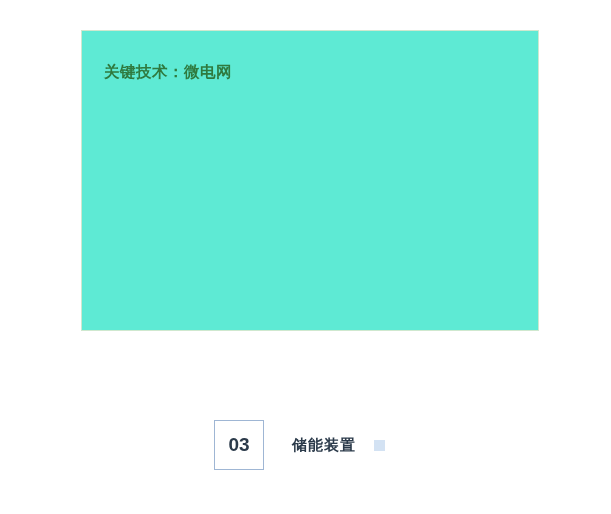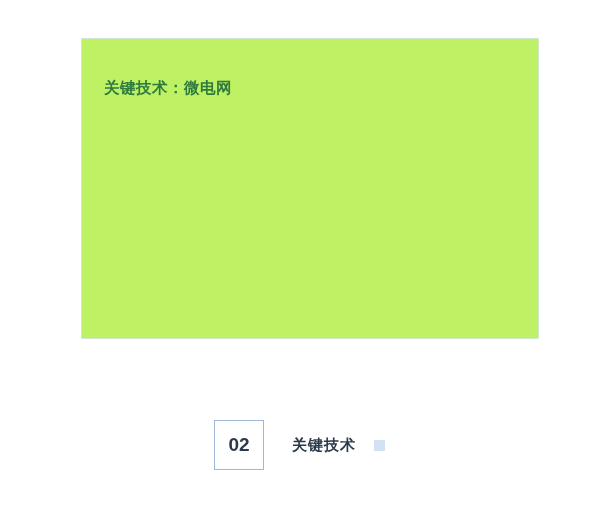--- a/index.html
+++ b/index.html
@@ -24,24 +24,23 @@
   }
 
   
   .callout {
     position: absolute;
     left: 81px;
     top: 30px;
     width: 458px;
     height: 301px;
     box-sizing: border-box;
-    background: #bef264;
+    background: #5eead4;
     border: 1px solid #cfe8cf;
-    padding: 40px 22px 0 22px;
-    margin-top: 8px;
+    padding: 32px 22px 0 22px;
   }
 
   .callout-title {
     color: #2f7a3f;
     font-size: 15.5px;
     font-weight: bold;
     letter-spacing: 0.5px;
     line-height: 1.2;
     margin: 0 0 12px 0;
   }
@@ -97,18 +96,18 @@
 </head>
 <body>
 
 <div class="page">
 
   <div class="callout">
     <div class="callout-title">关键技术：微电网</div>
   </div>
 
   <div class="section-marker">
-    <div class="section-number-box">02</div>
-    <div class="section-title">关键技术</div>
+    <div class="section-number-box">03</div>
+    <div class="section-title">储能装置</div>
     <div class="section-accent"></div>
   </div>
 
 </div>
 
 </body></html>

